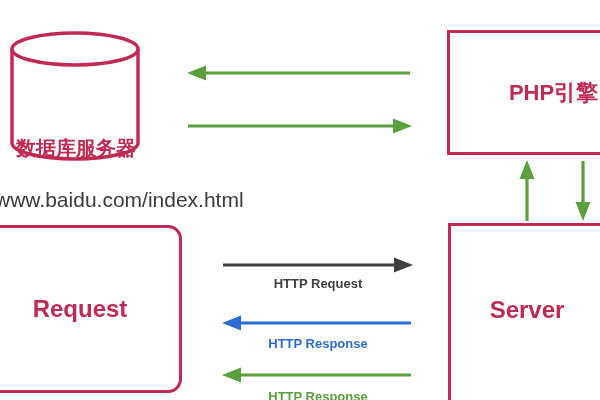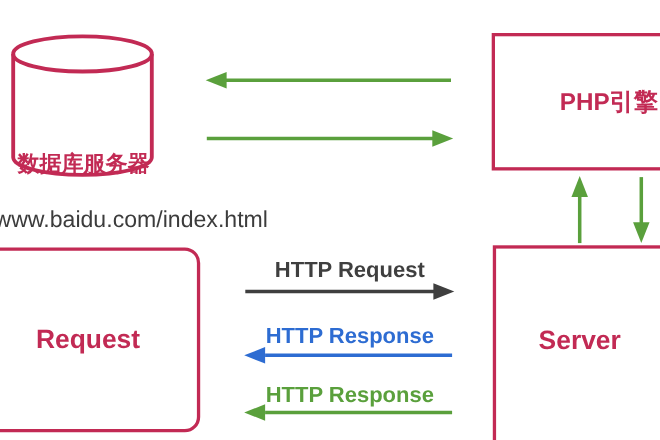--- a/index.html
+++ b/index.html
@@ -56,23 +56,24 @@
     left: -5px; top: 188px;
     font-size: 21px;
     color: #3C3C3C;
     white-space: nowrap;
   }
 
   .flow-label {
     position: absolute;
     left: 223px; width: 190px;
     text-align: center;
-    font-size: 20px;
+    font-size: 13px;
     font-weight: 600;
     white-space: nowrap;
+    margin-top: 41px;
   }
   .flow-request        { top: 235px; color: #3F3F3F; }
   .flow-response-blue  { top: 295px; color: #2D6CD2; }
   .flow-response-green { top: 348px; color: #5AA03C; }
 </style>
 </head>
 <body>
 
 <div class="canvas">
 

